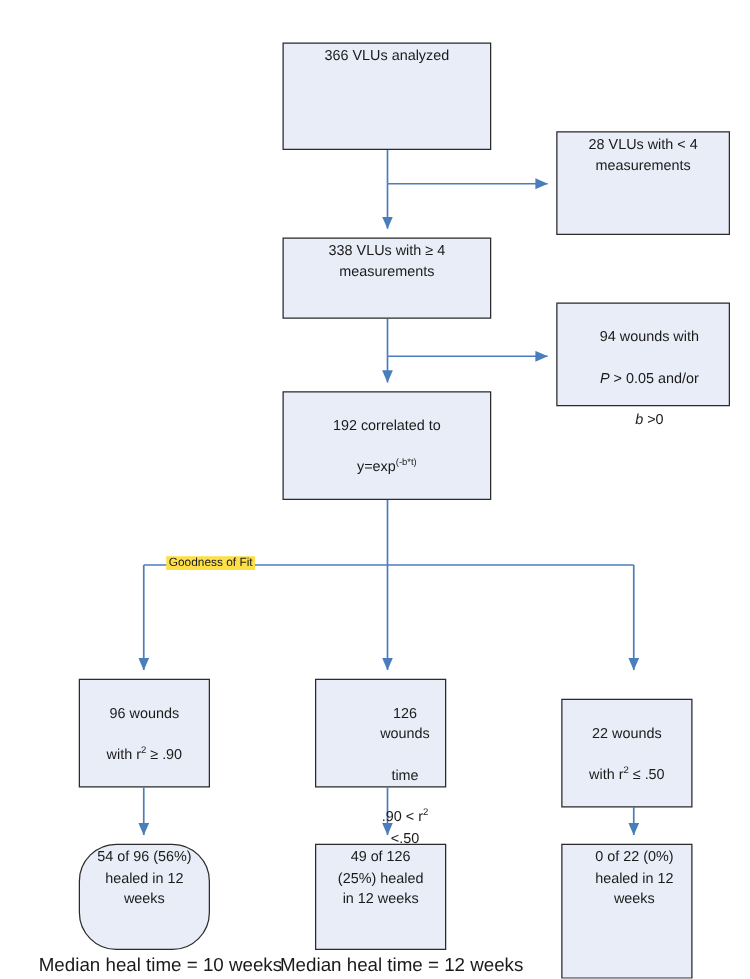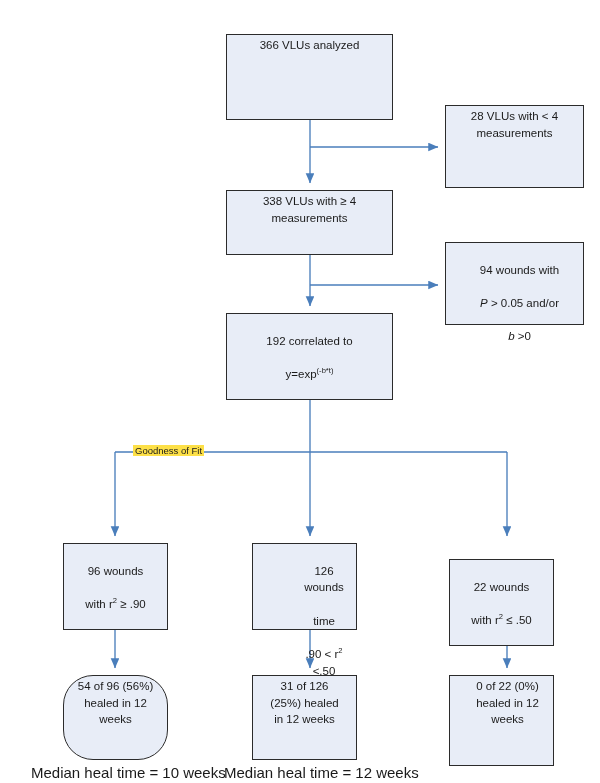--- a/index.html
+++ b/index.html
@@ -158,26 +158,26 @@
     </span>
   </div>
 
   <div class="fc-box" style="left:63px; top:675px; width:105px; height:85px;border-radius:30px;">
     <span class="txt">54 of 96 (56%)
 healed in 12
 weeks</span>
   </div>
 
   <div class="fc-box" style="left:252px; top:675px; width:105px; height:85px;">
-    <span class="txt">31 of 126
+    <span class="txt">49 of 126
 (25%) healed
 in 12 weeks</span>
   </div>
 
-  <div class="fc-box" style="left:449px; top:675px; width:105px; height:91px;padding-left:18px;">
+  <div class="fc-box" style="left:449px; top:675px; width:105px; height:108px;padding-left:18px;">
     <span class="txt">0 of 22 (0%)
 healed in 12
 weeks</span>
   </div>
 
   <div class="caption" style="left:31px; top:764px;">Median heal time = 10 weeks</div>
   <div class="caption" style="left:224px; top:764px;">Median heal time = 12 weeks</div>
 
 </div>
 

